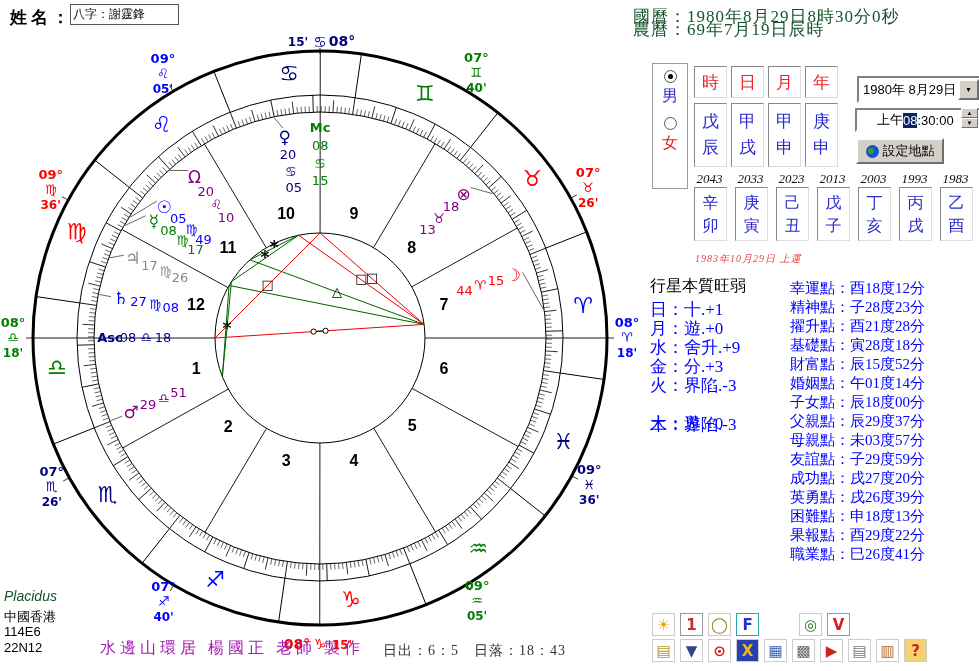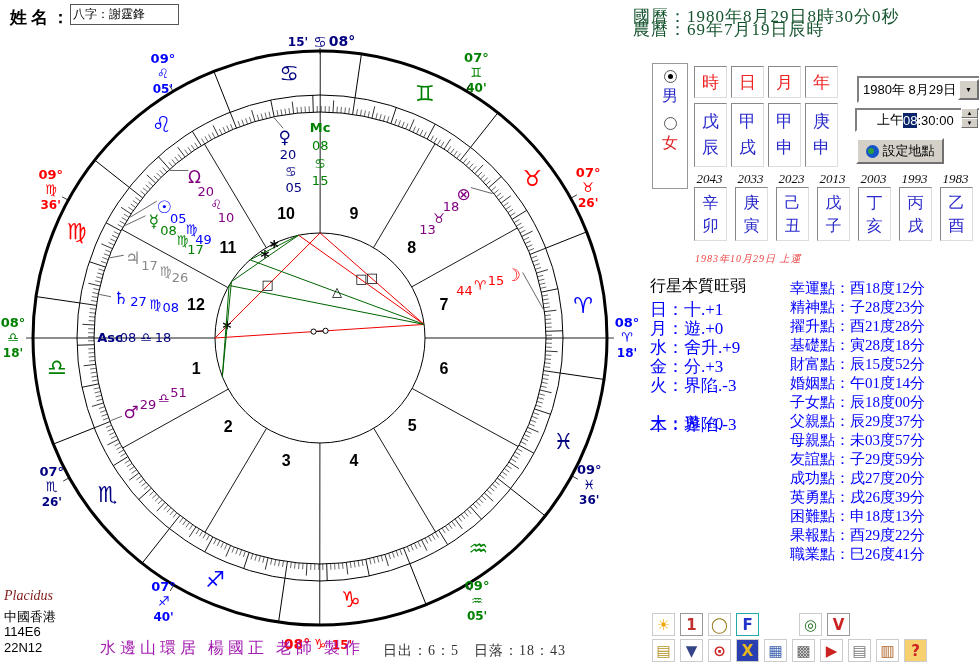--- a/index.html
+++ b/index.html
@@ -47,22 +47,22 @@
               font-size:13px;font-family:"Liberation Sans",sans-serif;}
   #globe{width:13px;height:13px;border-radius:50%;background:#1453c8;position:relative;overflow:hidden;}
   #globe::after{content:"";position:absolute;left:2px;top:3px;width:6px;height:6px;
                 border-radius:50%;background:#2c9e3f;}
   
   #luck-start{left:695px;top:252px;font-size:10px;font-style:italic;color:#ef4444;letter-spacing:1px;}
   #dignity-title{left:650px;top:276px;font-size:16px;color:#000;}
   .blue-line{position:absolute;left:650px;font-size:17px;color:#0000ff;white-space:nowrap;}
   .point-line{position:absolute;left:790px;font-size:15px;color:#0000ff;white-space:nowrap;}
   
-  #placidus{left:4px;top:588px;font-size:14px;font-style:italic;color:#7f1d1d;
-            font-family:Liberation Serif, serif;}
+  #placidus{left:4px;top:588px;font-size:14px;font-style:italic;color:#14532d;
+            font-family:Liberation Sans, sans-serif;}
   .loc-line{left:4px;font-size:13px;color:#000;font-family:"Liberation Sans",sans-serif;}
   #credit{left:100px;top:638px;font-size:16px;color:#a21caf;letter-spacing:4px;}
   #sun-times{left:383px;top:642px;font-size:14px;color:#333;letter-spacing:1px;}
   
   #toolbar{left:652px;top:613px;width:326px;}
   .tb-row{display:flex;gap:5px;margin-bottom:3px;}
   .tb-icon{width:21px;height:21px;display:flex;align-items:center;justify-content:center;
            font-size:15px;font-weight:bold;font-family:"DejaVu Sans",sans-serif;background:#fff;}
   .tb-spacer{width:30px;height:21px;}
   svg text{user-select:none;}

